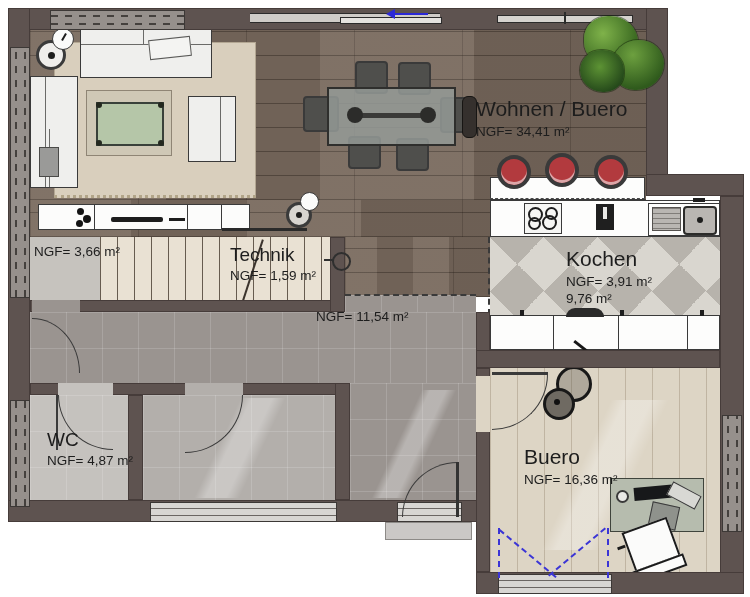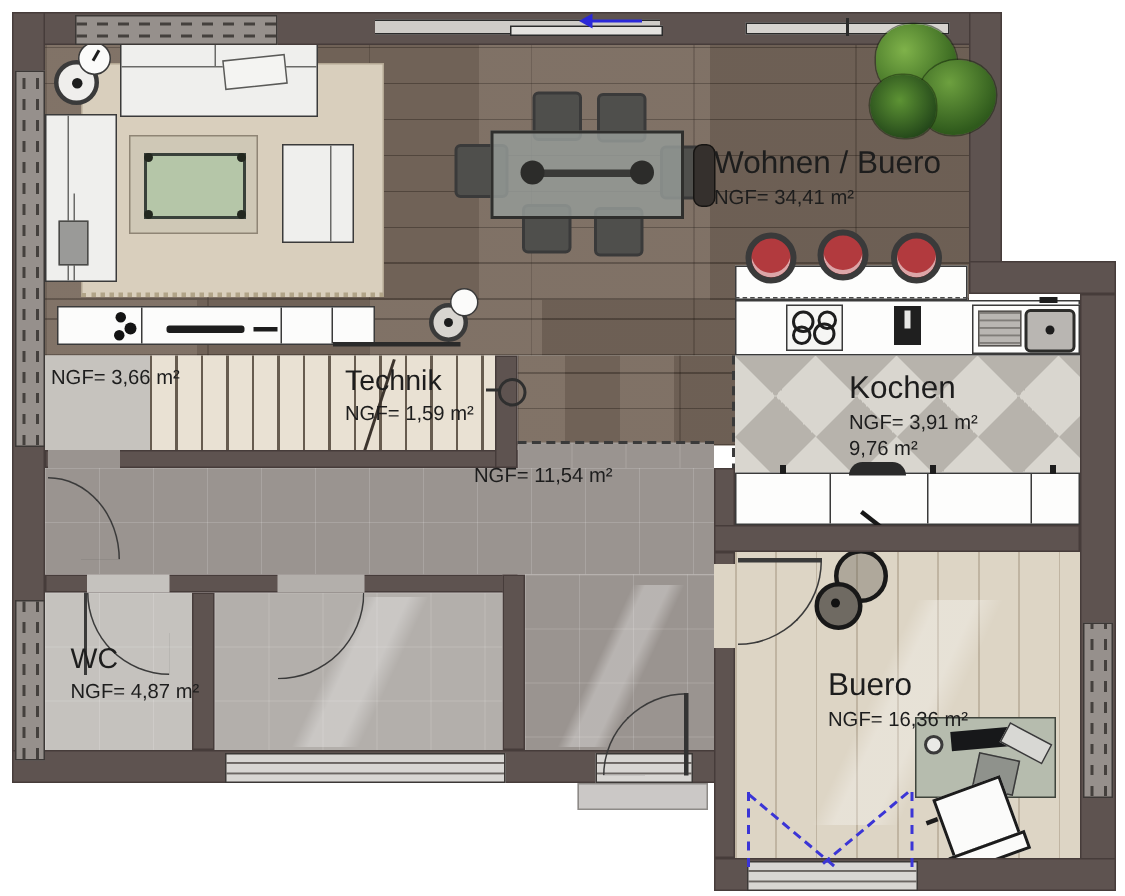--- a/index.html
+++ b/index.html
@@ -252,18 +252,18 @@
     <div class="rarea">NGF= 3,91 m²</div>
     <div class="rarea">9,76 m²</div>
   </div>
   <div class="flabel" style="left:316px;top:308px;">
     <div class="rarea">NGF= 11,54 m²</div>
   </div>
   <div class="flabel" style="left:47px;top:428px;">
     <div class="rname sm">WC</div>
     <div class="rarea">NGF= 4,87 m²</div>
   </div>
-  <div class="flabel" style="left:552px;top:444px;">
+  <div class="flabel" style="left:524px;top:444px;">
     <div class="rname">Buero</div>
     <div class="rarea">NGF= 16,36 m²</div>
   </div>
 
 </div>
 
 </body></html>

